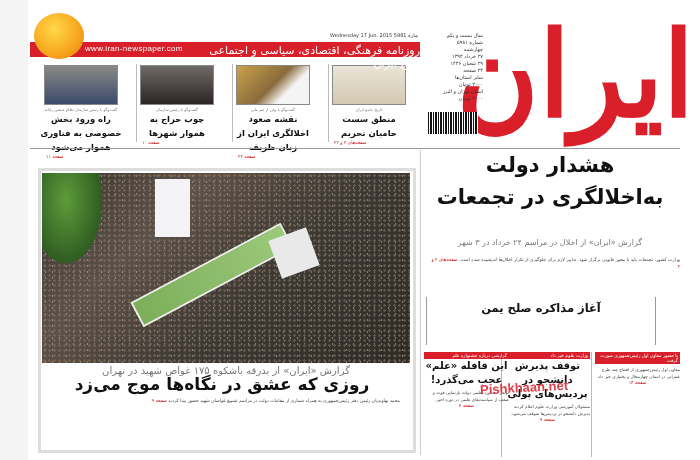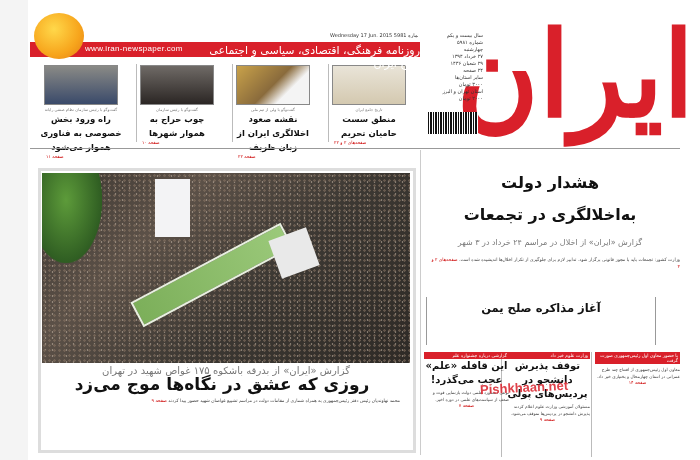--- a/index.html
+++ b/index.html
@@ -26,21 +26,21 @@
 .photo .tree{position:absolute;left:0;top:0;width:60px;height:90px;background:radial-gradient(ellipse at 40% 30%,#5d9b3a,#2f5d22 70%,transparent 72%)}
 .photo .float{position:absolute;left:85px;top:88px;width:170px;height:28px;background:linear-gradient(90deg,#7caf5a,#9bc97a);transform:rotate(-28deg);border:2px solid #e8f0e0}
 .photo .truck{position:absolute;left:232px;top:60px;width:40px;height:40px;background:#e9e9e9;transform:rotate(-20deg)}
 .photo .banner{position:absolute;left:113px;top:6px;width:35px;height:58px;background:#f3f3f5}
 .photo .crowd{position:absolute;inset:0;background-image:radial-gradient(#8b7766 1px,transparent 1.5px),radial-gradient(#c8b8a8 0.8px,transparent 1.2px);background-size:5px 5px,7px 6px;opacity:.55}
 .photo-border{position:absolute;left:38px;top:168px;width:378px;height:285px;border:3px solid #ddd;background:#fff}
 .kicker{position:absolute;left:42px;top:365px;width:368px;text-align:center;font-size:10px;color:#777;direction:rtl}
 .mainhead{position:absolute;left:38px;top:374px;width:368px;text-align:center;font-size:17px;font-weight:bold;color:#111;direction:rtl}
 .sub{position:absolute;left:60px;top:397px;width:340px;font-size:4.5px;line-height:7px;color:#444;direction:rtl;text-align:right}
 .ref{color:#c00;font-size:4.5px}
-.leadhead{position:absolute;left:416px;top:167px;width:268px;text-align:center;font-size:16px;font-weight:bold;line-height:32px;color:#111;direction:rtl}
+.leadhead{position:absolute;left:416px;top:149px;width:268px;text-align:center;font-size:21px;font-weight:bold;line-height:32px;color:#111;direction:rtl}
 .leadkicker{position:absolute;left:416px;top:238px;width:268px;text-align:center;font-size:8px;color:#777;direction:rtl}
 .leadbody{position:absolute;left:430px;top:256px;width:250px;font-size:4.5px;line-height:7px;color:#444;direction:rtl;text-align:right}
 .yemenbox{position:absolute;left:426px;top:297px;width:230px;height:48px;border-left:1px solid #999;border-right:1px solid #999}
 .yemen{position:absolute;left:426px;top:300px;width:230px;text-align:center;font-size:11.5px;font-weight:bold;line-height:17px;color:#111;direction:rtl}
 .col{position:absolute;top:352px;width:85px;direction:rtl;text-align:center}
 .col .tag{background:#d9202a;color:#fff;font-size:4.5px;padding:1px 2px;text-align:right}
 .col .h{font-size:10px;font-weight:bold;line-height:14px;color:#111;margin-top:0}
 .col .b{font-size:4.3px;line-height:6.5px;color:#444;text-align:right;margin-top:3px}
 .colsep{position:absolute;top:352px;width:1px;height:105px;background:#bbb}
 .watermark{position:absolute;left:480px;top:380px;font-size:13px;font-weight:bold;color:#d9202a;opacity:.85;font-family:"Liberation Sans",sans-serif;transform:rotate(-3deg)}

